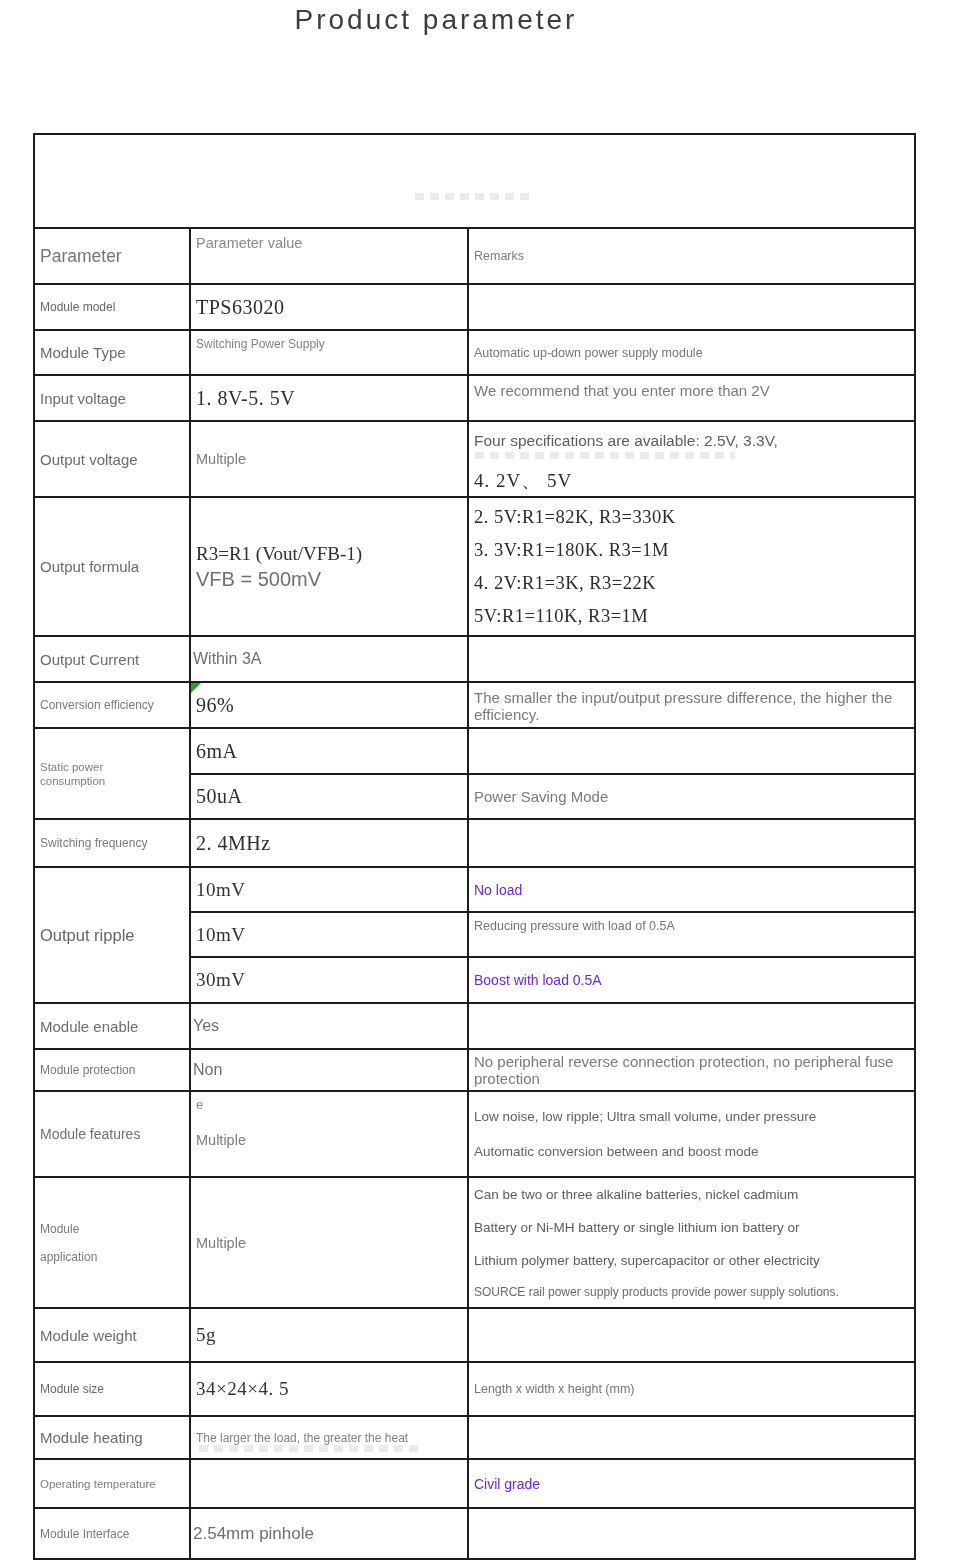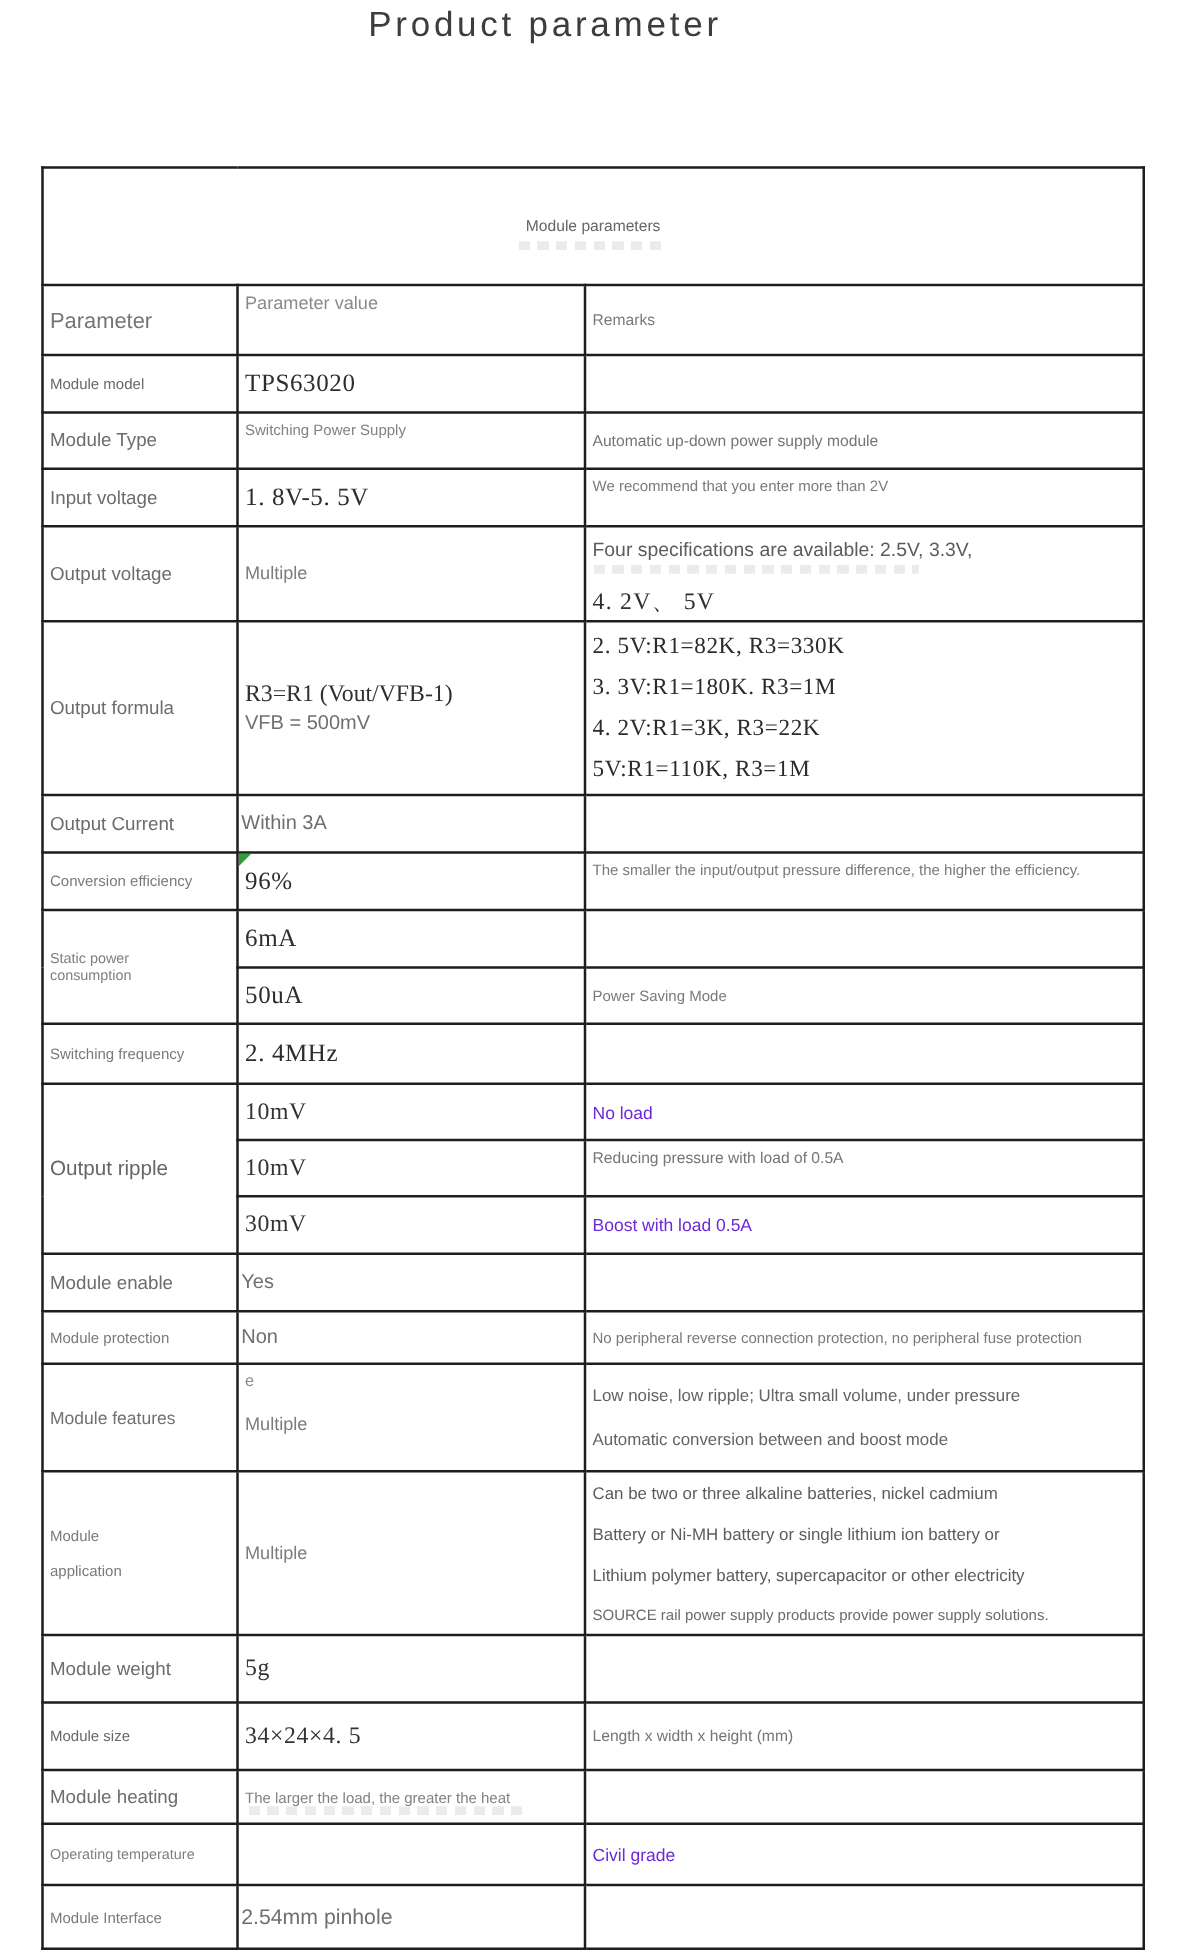--- a/index.html
+++ b/index.html
@@ -19,26 +19,26 @@
   .lab15{font-size:15px;color:#6c6c6c;}
   .lab14{font-size:14px;color:#707070;}
   .lab12{font-size:12px;color:#7a7a7a;}
   .lab11{font-size:11.5px;color:#7e7e7e;line-height:14px;}
   .lab17{font-size:16.5px;color:#666;}
   .val-serif{font-family:"Liberation Serif","DejaVu Serif",serif;font-size:20px;color:#2d2d2d;letter-spacing:.5px;}
   .val-serif-sm{font-family:"Liberation Serif","DejaVu Serif",serif;font-size:19px;color:#333;letter-spacing:.5px;}
   .val-sans{font-size:14.5px;color:#7c7c7c;}
   .val-sans-lg{font-size:16px;color:#6f6f6f;}
   .val-sans-sm{font-size:12px;color:#828282;}
-  .rem11{font-size:12px;color:#7a7a7a;border-radius:16px;}
+  .rem11{font-size:15px;color:#7a7a7a;border-radius:16px;}
   .rem12{font-size:12.5px;color:#757575;}
   .rem14{font-size:14px;color:#6d28d9;}
   .rem15{font-size:15.5px;color:#5c5c5c;}
   .formula-line1{font-family:"Liberation Serif","DejaVu Serif",serif;font-size:19px;color:#2f2f2f;}
-  .formula-line2{font-size:16px;color:#707070;margin-top:3px;}
+  .formula-line2{font-size:20px;color:#707070;margin-top:3px;}
   .spec-line{font-family:"Liberation Serif","DejaVu Serif",serif;font-size:18.5px;color:#2b2b2b;
              line-height:33px;white-space:nowrap;letter-spacing:.5px;}
   .ov-remark{display:flex;flex-direction:column;justify-content:space-between;height:62px;padding:4px 0 2px 0;}
   .ov-line2{font-family:"Liberation Serif","DejaVu Serif",serif;font-size:19px;color:#2e2e2e;letter-spacing:1px;}
   .feat-line{font-size:13.5px;color:#636363;line-height:35px;}
   .app-line{font-size:13.5px;color:#5c5c5c;line-height:33px;white-space:nowrap;}
   .app-last{font-size:12px;color:#6b6b6b;line-height:30px;}
   .app-param div{line-height:28px;}
   .artifact-e{font-size:13px;color:#8a8a8a;line-height:14px;}
   .green-mark{position:absolute;top:0;left:0;width:0;height:0;
@@ -58,21 +58,20 @@
   <table class="t">
     <colgroup>
       <col style="width:156px">
         <col style="width:278px">
         <col style="width:447px">
     </colgroup>
 
     <tbody>
         <tr style="height:94px">
       <td colspan="3" class="caption-cell">
-        <div class="caption">Module parameters</div>
         <div class="smudge sm-caption"></div>
       </td>
     </tr>
 
     <tr style="height:56px">
       <td class="hdr-param">Parameter</td>
       <td class="hdr-value vtop">Parameter value</td>
       <td class="hdr-remarks">Remarks</td>
     </tr>
 

